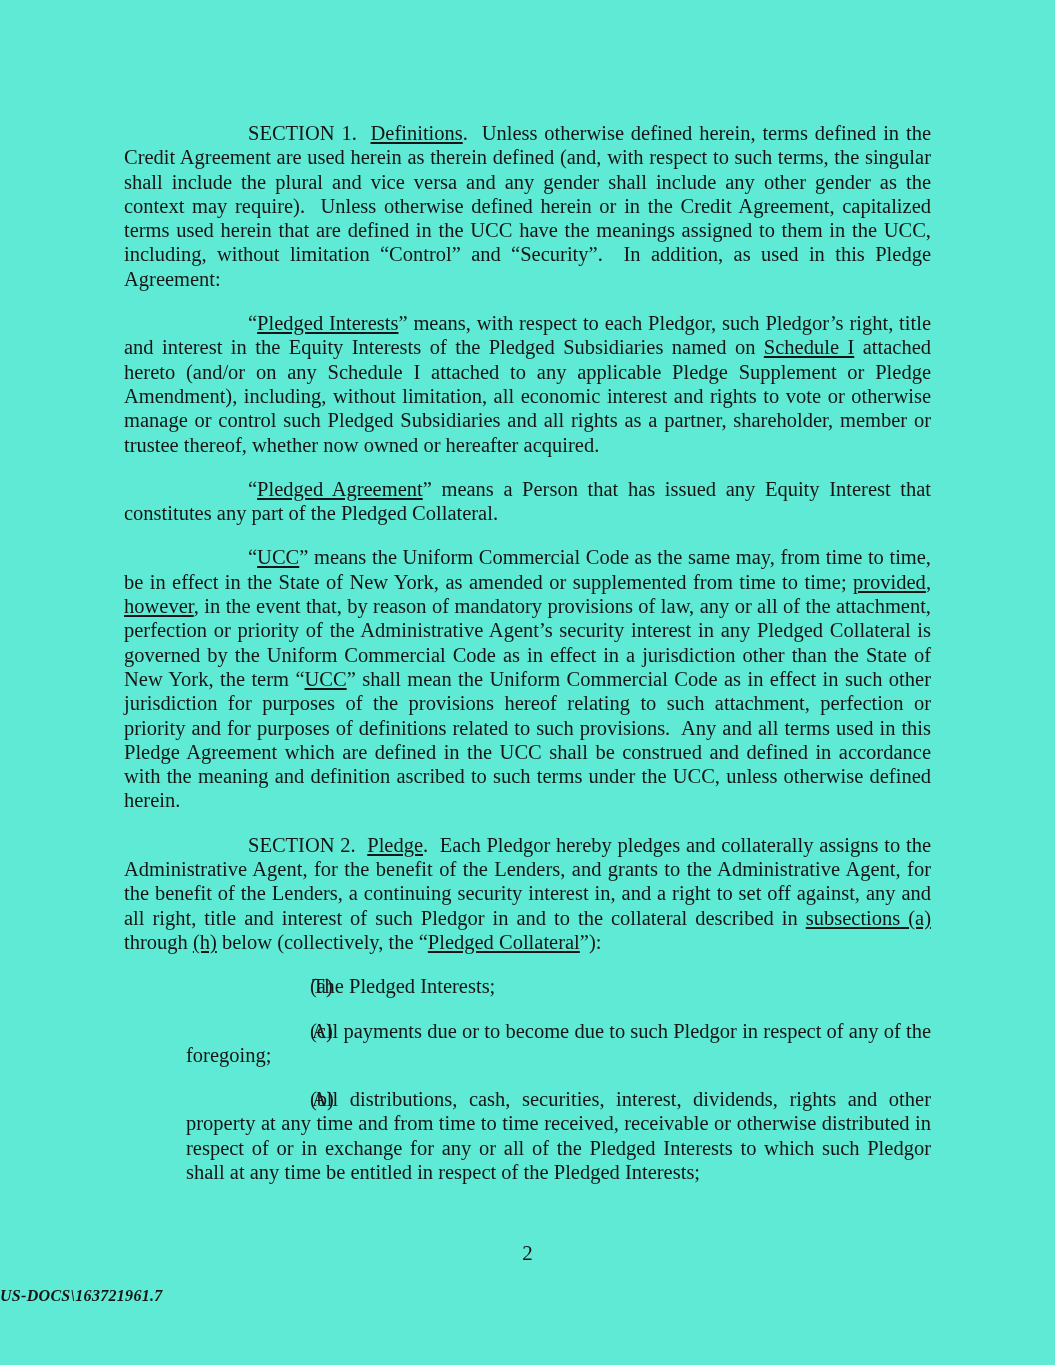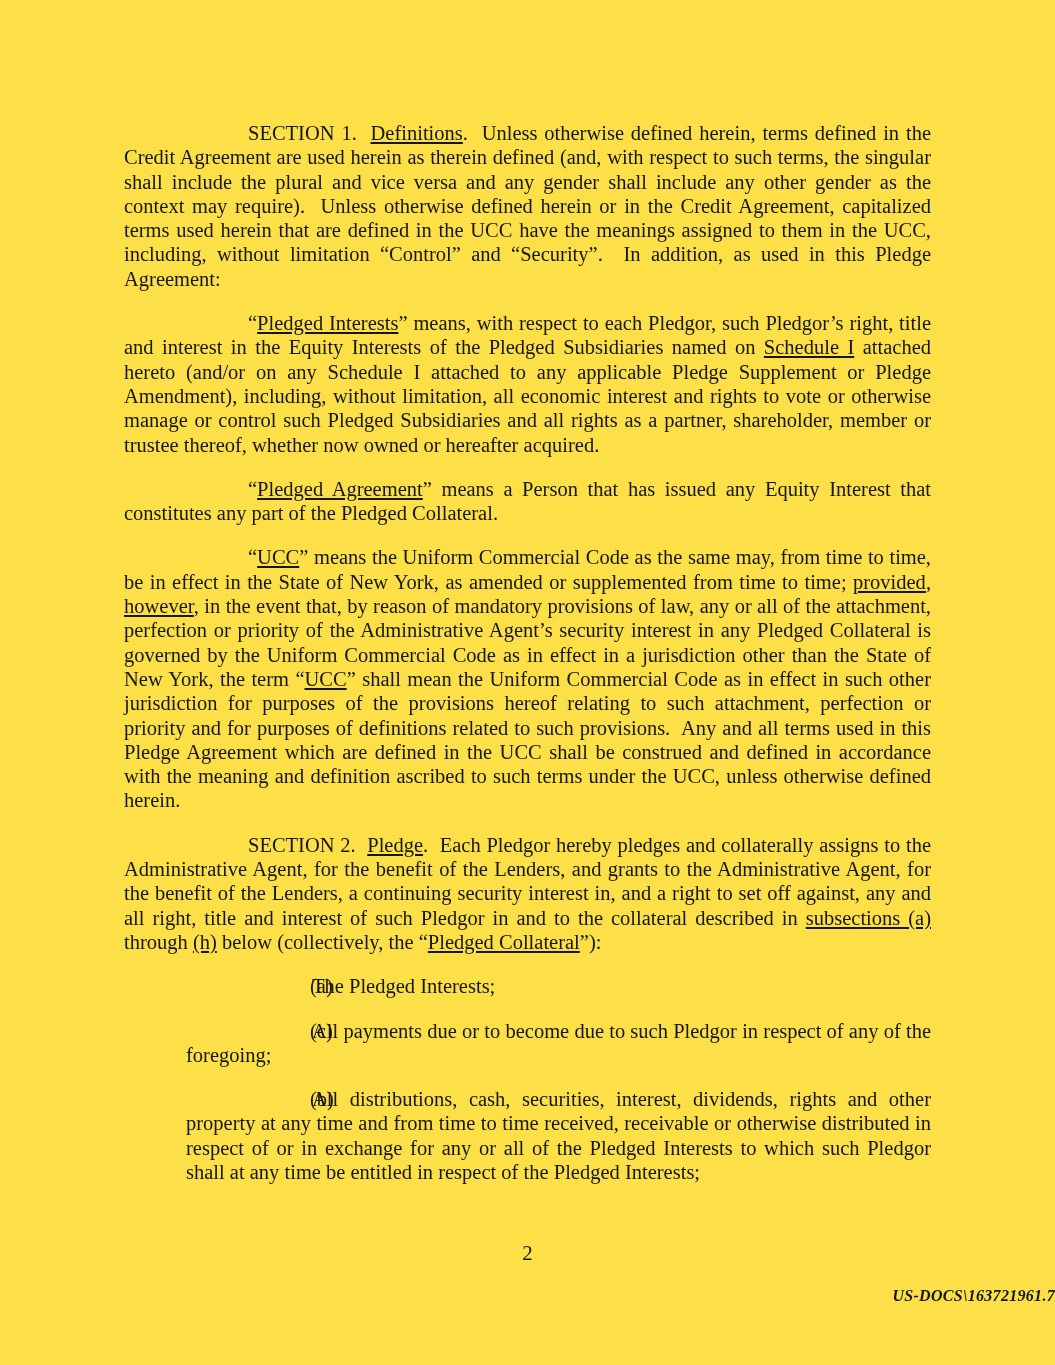--- a/index.html
+++ b/index.html
@@ -1,20 +1,20 @@
 <!DOCTYPE html>
 <html><head>
 <meta charset="utf-8">
 <style>
   html, body { margin: 0; padding: 0; background: #ffffff; }
   .page {
     position: relative;
     width: 1055px;
     height: 1365px;
-    background: #fde047;
+    background: #5eead4;
     font-family: "Liberation Serif", serif;
     color: #161616;
     overflow: hidden;
   }
   .content {
     position: absolute;
     left: 124px;
     top: 121px;
     width: 807px;
     font-size: 20.5px;
@@ -42,21 +42,21 @@
     width: 100%;
     text-align: center;
     font-size: 21px;
     line-height: 24px;
   }
   .footnote {
     position: absolute;
     top: 1287px;
     left: 0;
     width: 100%;
-    text-align: right;
+    text-align: left;
     font-size: 16px;
     font-weight: bold;
     font-style: italic;
     letter-spacing: 0.3px;
   }
 </style>
 </head>
 <body>
 
 <div class="page">

